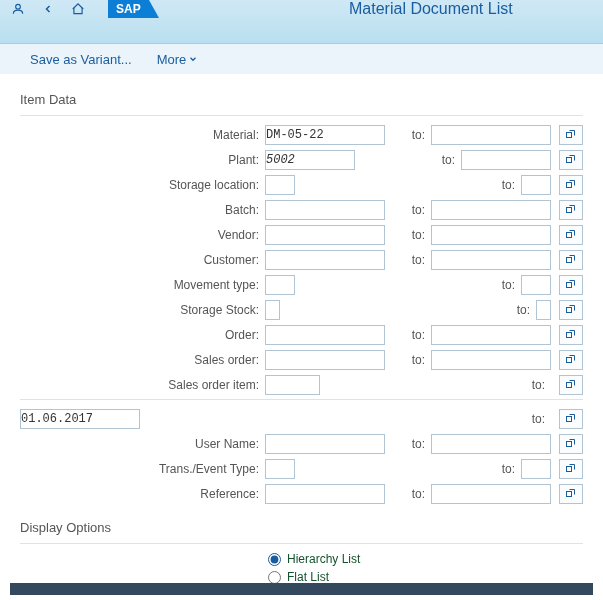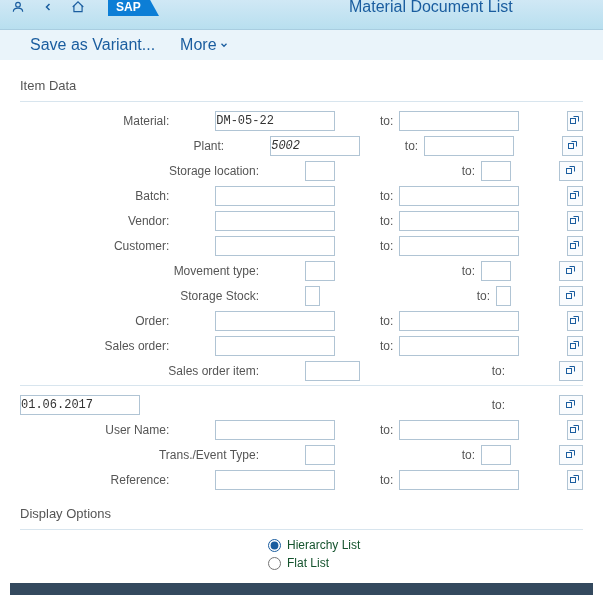--- a/index.html
+++ b/index.html
@@ -10,24 +10,24 @@
     body {
       font-family: Arial, sans-serif;
       font-size: 12px;
       background: #fff;
       width: 603px;
       height: 600px;
       overflow: hidden;
     }
     .header-bar {
       background: linear-gradient(to bottom, #d0e8f5, #b8dfef);
-      height: 30px;
-      display: flex;
-      align-items: flex-end;
-      padding: 13px 10px;
+      height: 44px;
+      display: flex;
+      align-items: flex-start;
+      padding: 0 10px;
       border-bottom: 1px solid #a8cde0;
     }
     .header-icons {
       display: flex;
       align-items: center;
       gap: 14px;
     }
     .header-icon {
       width: 16px;
       height: 16px;
@@ -64,21 +64,21 @@
     .toolbar {
       background: #eaf4fa;
       height: 30px;
       display: flex;
       align-items: center;
       padding: 0 30px;
       gap: 25px;
     }
     .toolbar-item {
       color: #1a5d9f;
-      font-size: 16px;
+      font-size: 13px;
       cursor: pointer;
       display: flex;
       align-items: center;
       gap: 2px;
     }
     .content {
       padding: 10px 20px;
     }
     .section-title {
       color: #555;
@@ -87,21 +87,20 @@
     }
     .section-divider {
       border-top: 1px solid #d8e5ee;
       margin-bottom: 8px;
     }
     .field-row {
       display: flex;
       align-items: center;
       margin-bottom: 3px;
       height: 22px;
-      gap: 40px;
     }
     .label {
       width: 245px;
       text-align: right;
       color: #555;
       font-size: 12px;
       padding-right: 6px;
     }
     .input-from {
       margin-right: 0;

